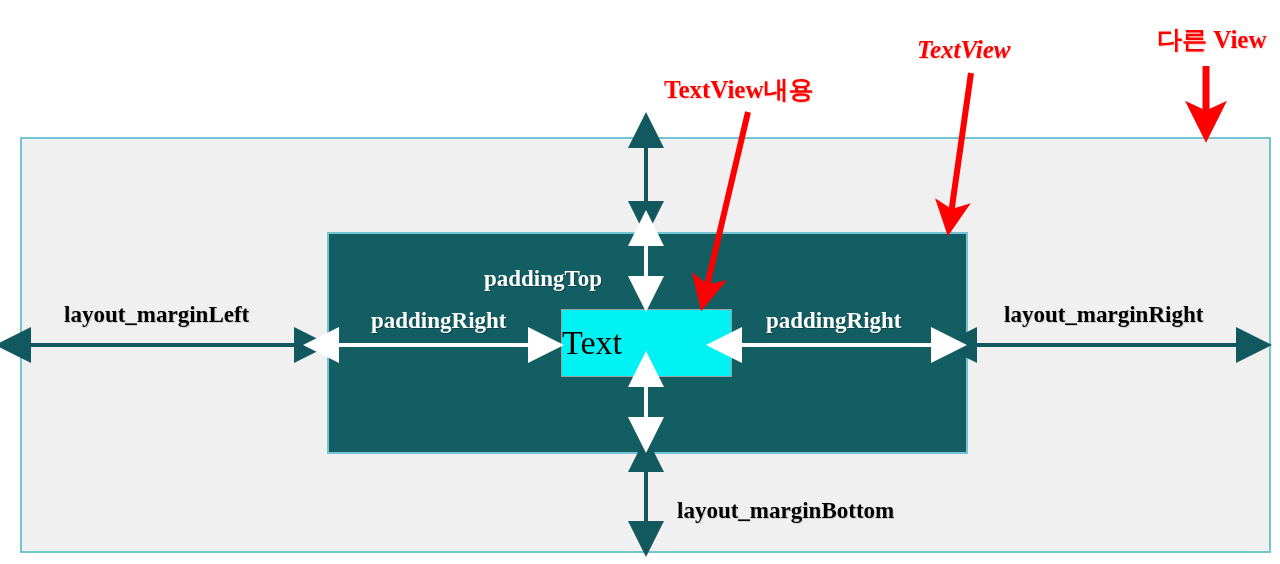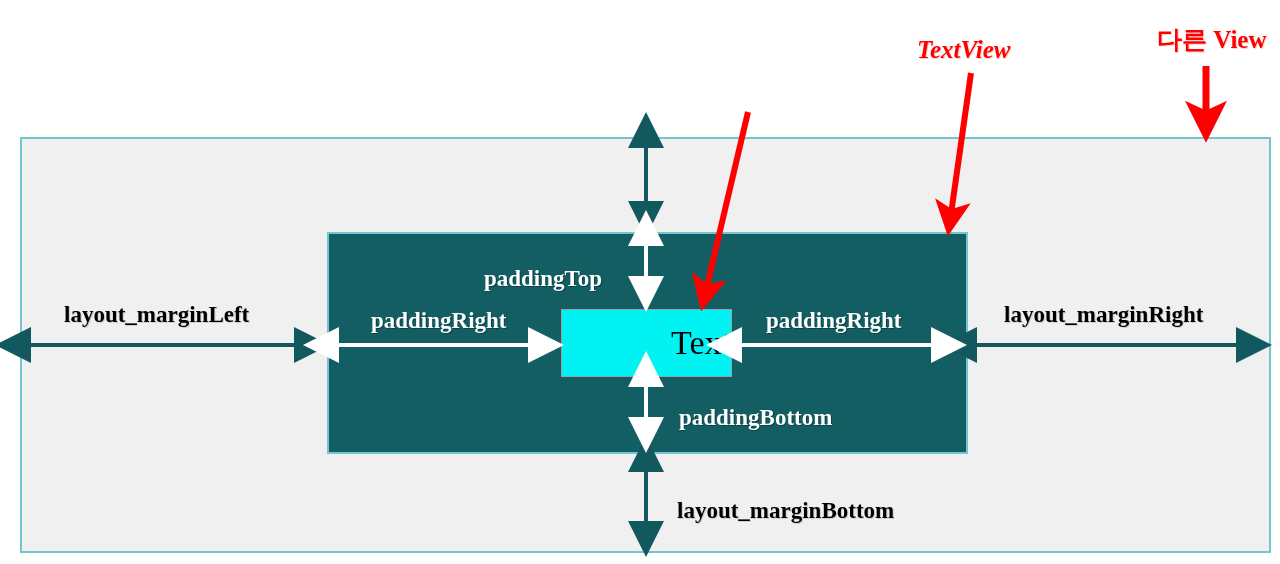--- a/index.html
+++ b/index.html
@@ -41,21 +41,21 @@
     position: absolute;
     left: 561px;
     top: 309px;
     width: 171px;
     height: 68px;
     background: #00f2f2;
     border: 1px solid #9aa0a6;
     box-sizing: border-box;
     display: flex;
     align-items: center;
-    justify-content: flex-end;
+    justify-content: flex-start;
   }
   .text-box-label {
     font-size: 34px;
     color: #000000;
     line-height: 1;
   }
 
   
   #arrows {
     position: absolute;
@@ -150,18 +150,18 @@
     <line x1="1206" y1="66" x2="1206" y2="133" stroke="#ff0000" stroke-width="7" marker-end="url(#mk-red)"></line>
   </svg>
 
   <div class="lbl lbl-dark l-margin-left">layout_marginLeft</div>
   <div class="lbl lbl-dark l-margin-right">layout_marginRight</div>
   <div class="lbl lbl-dark l-margin-bottom">layout_marginBottom</div>
 
   <div class="lbl lbl-light l-padding-top">paddingTop</div>
   <div class="lbl lbl-light l-padding-left">paddingRight</div>
   <div class="lbl lbl-light l-padding-right">paddingRight</div>
-  <div class="lbl lbl-light l-padding-bottom">paddingBottom</div>
 
+  <div class="lbl lbl-red l-textview-content">TextView내용</div>
   <div class="lbl lbl-red l-textview">TextView</div>
   <div class="lbl lbl-red l-other-view">다른 View</div>
 
 </div>
 
 </body></html>

